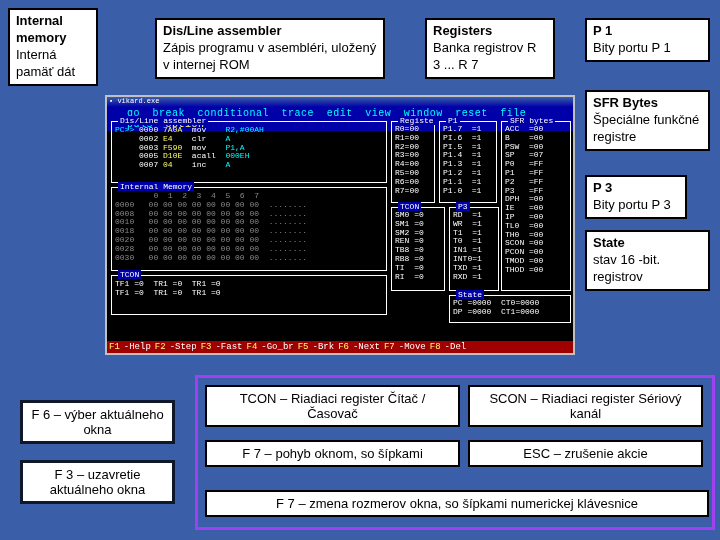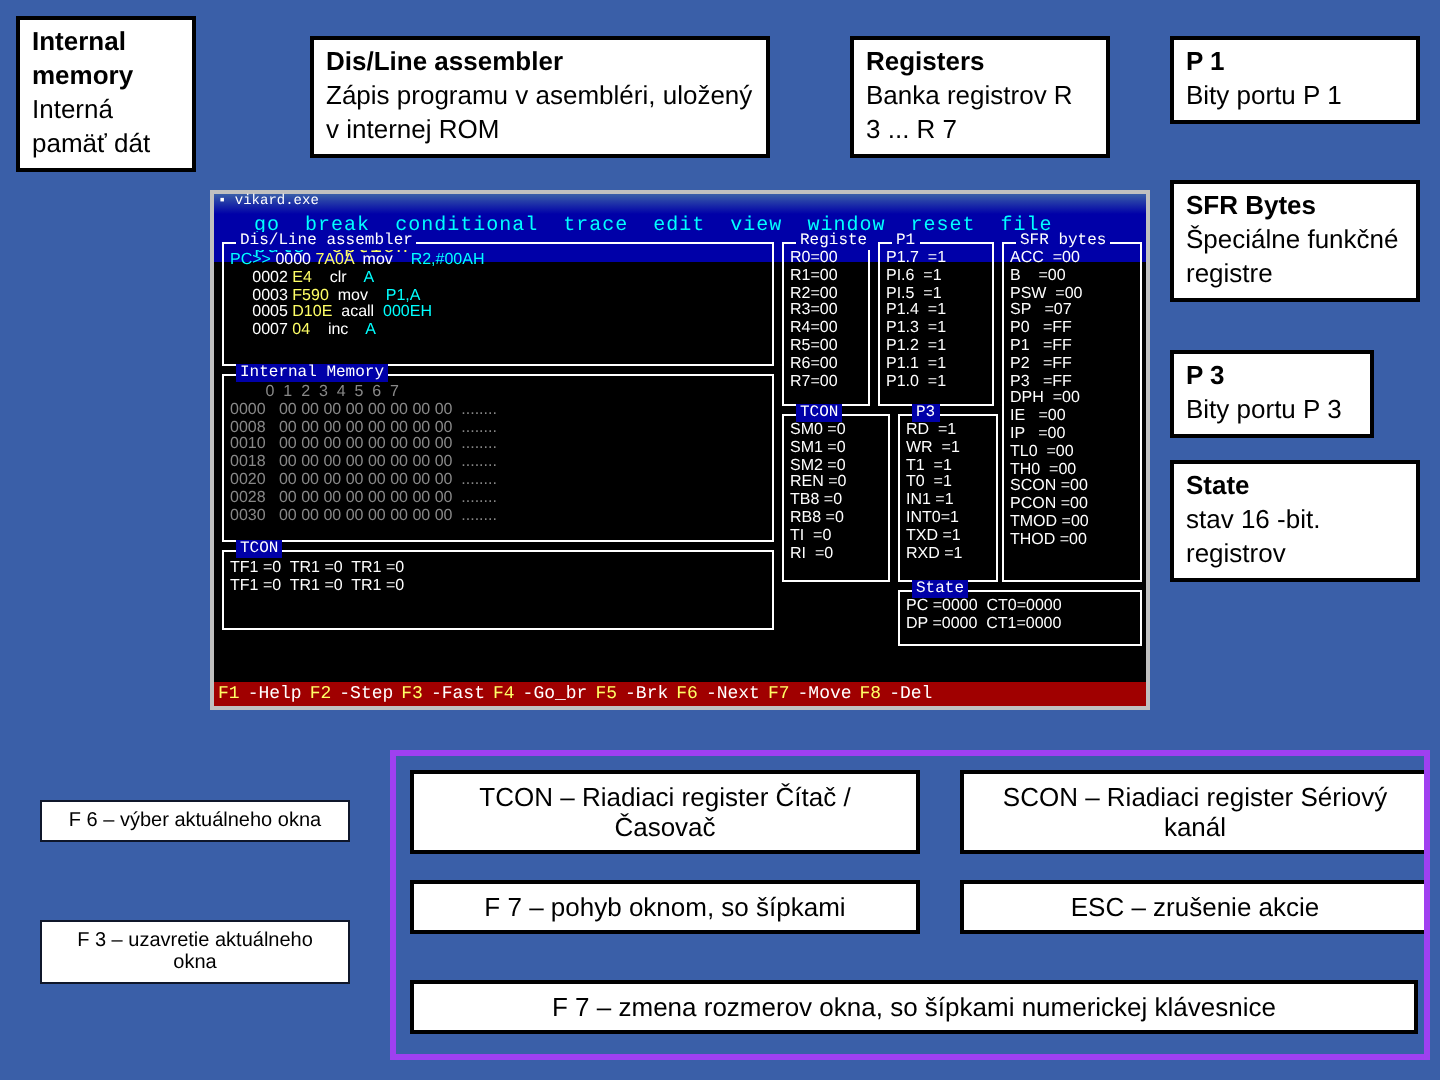--- a/index.html
+++ b/index.html
@@ -12,25 +12,25 @@
 .menubar span{margin-right:6px}
 .menubar .opt{color:#ff6}
 .panel{position:absolute;border:1px solid #fff}
 .panel-title{position:absolute;top:-6px;left:6px;background:#0000a8;color:#fff;font-size:8px;padding:0 2px}
 .cyan{color:#0ff}
 .yellow{color:#ff6}
 .gray-cell{color:#888}
 .fkeys{position:absolute;bottom:0;left:0;right:0;background:#a00000;color:#fff;font-size:9px;padding:1px 2px}
 .fkeys span{margin-right:4px}
 .fkeys .fk{color:#ff6}
-.bot-row{position:absolute;display:flex;gap:20px}
+.bot-row{position:absolute;display:flex;gap:8px}
 .bot-box{background:#fff;border:2px solid #000;padding:4px 8px;font-size:13px;text-align:center}
-.yellow-box{position:absolute;background:#fff;border:1px solid #0f172a;padding:4px 8px;font-size:10px;text-align:center}
+.yellow-box{position:absolute;background:#fff;border:3px solid #0f172a;padding:4px 8px;font-size:13px;text-align:center}
 .purple-box{position:absolute;border:3px solid #a040f0}
-pre{font-family:Liberation Sans, sans-serif;font-size:8px;line-height:1.1;color:#fff;white-space:pre}
+pre{font-family:Liberation Mono, monospace;font-size:8px;line-height:1.1;color:#fff;white-space:pre}
 </style>
 </head>
 <body>
 
 <div class="label-box" style="left:8px;top:8px;width:90px">
   <b>Internal memory</b><br>
   <span>Interná pamäť dát</span>
 </div>
 <div class="label-box" style="left:155px;top:18px;width:230px">
   <b>Dis/Line assembler</b><br>

